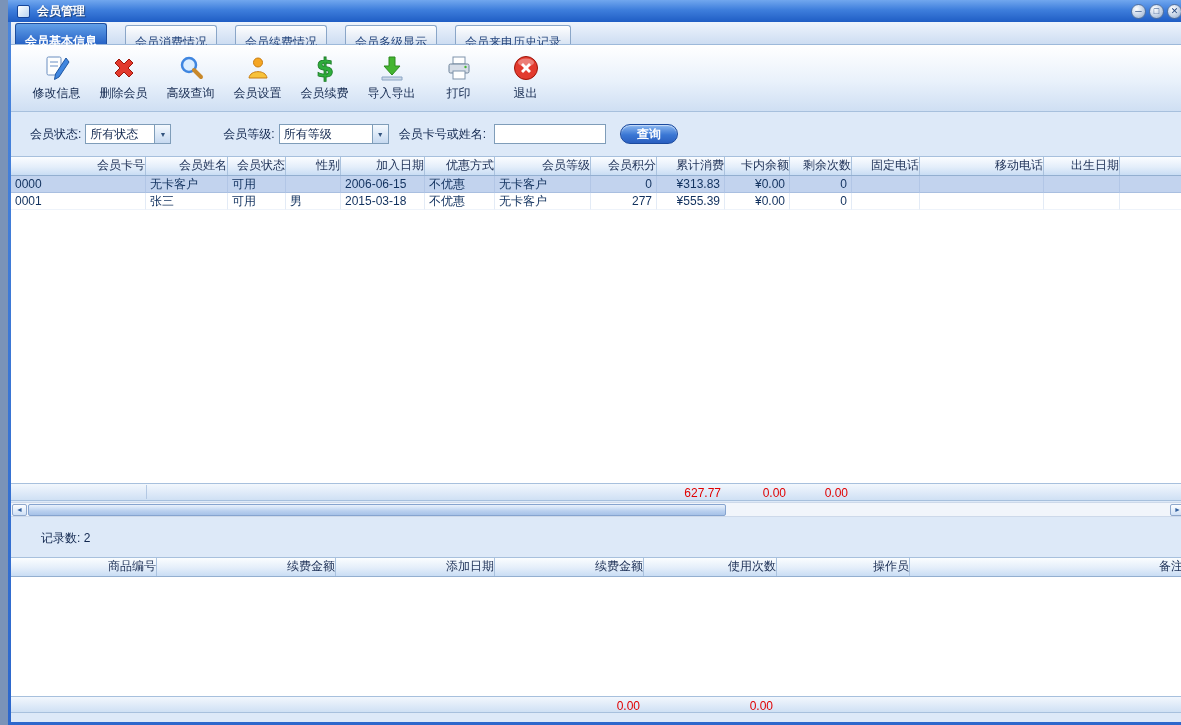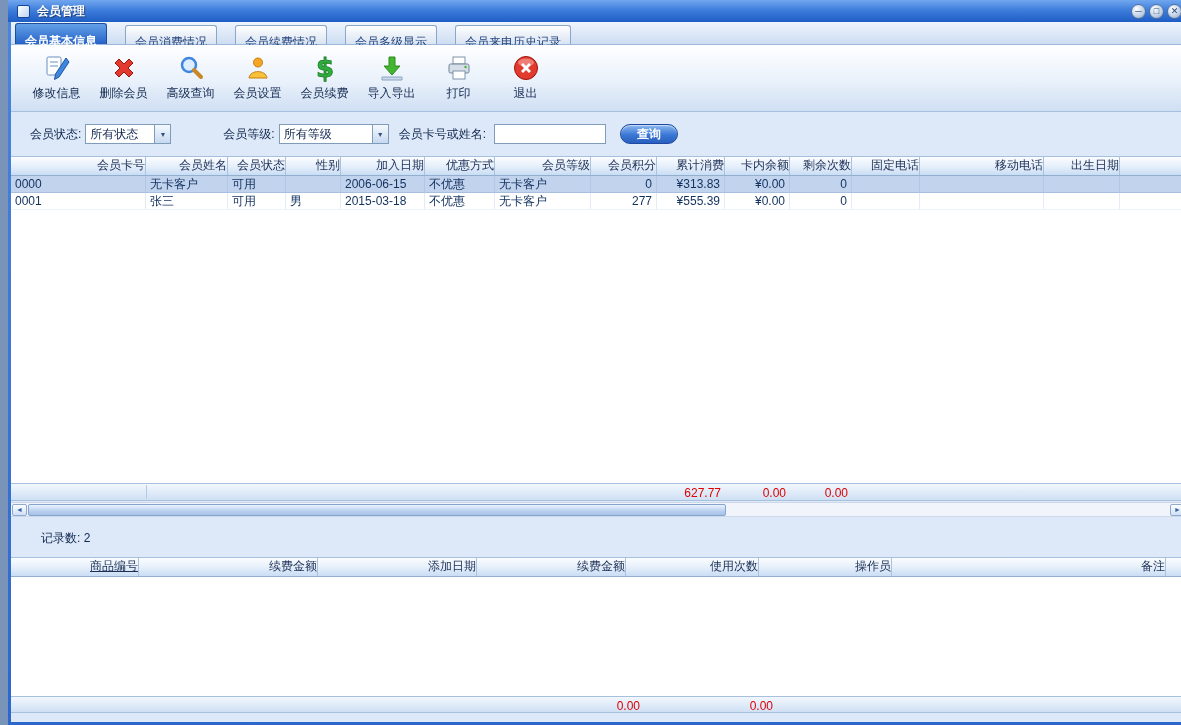--- a/index.html
+++ b/index.html
@@ -326,21 +326,21 @@
 
     <div class="hscroll">
       <span class="sb-btn sb-left">◄</span>
       <span class="sb-thumb"></span>
       <span class="sb-btn sb-right">►</span>
     </div>
 
 
     <div class="grid" id="items-grid">
         <div class="ghead">
-          <div class="hcell" style="width: 128px; text-decoration: underline;">商品编号</div>
+          <div class="hcell" style="width: 146px;">商品编号</div>
           <div class="hcell" style="width: 179px;">续费金额</div>
           <div class="hcell" style="width: 159px;">添加日期</div>
           <div class="hcell" style="width: 149px;">续费金额</div>
           <div class="hcell" style="width: 133px;">使用次数</div>
           <div class="hcell" style="width: 133px;">操作员</div>
           <div class="hcell" style="width: 274px;">备注</div>
         </div>
       </div>
 
     <div class="summary" id="items-summary">

